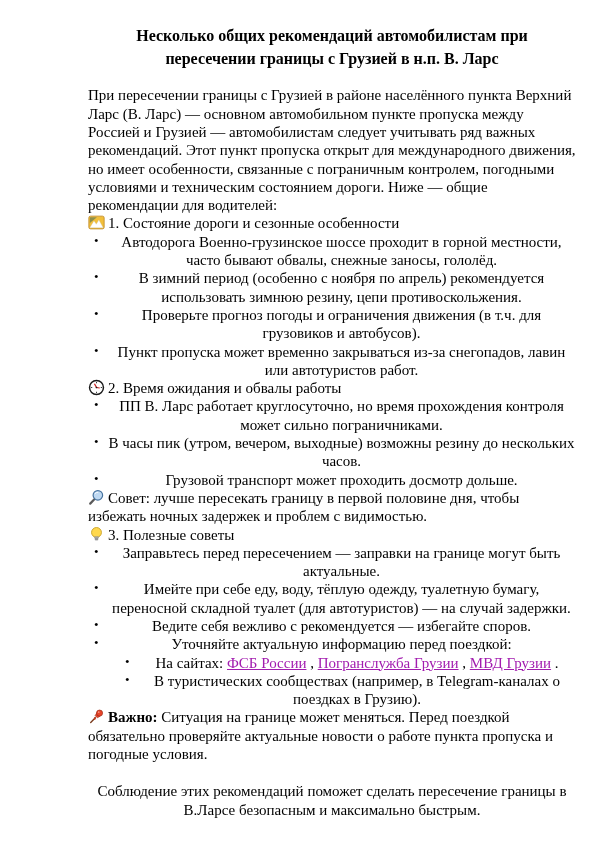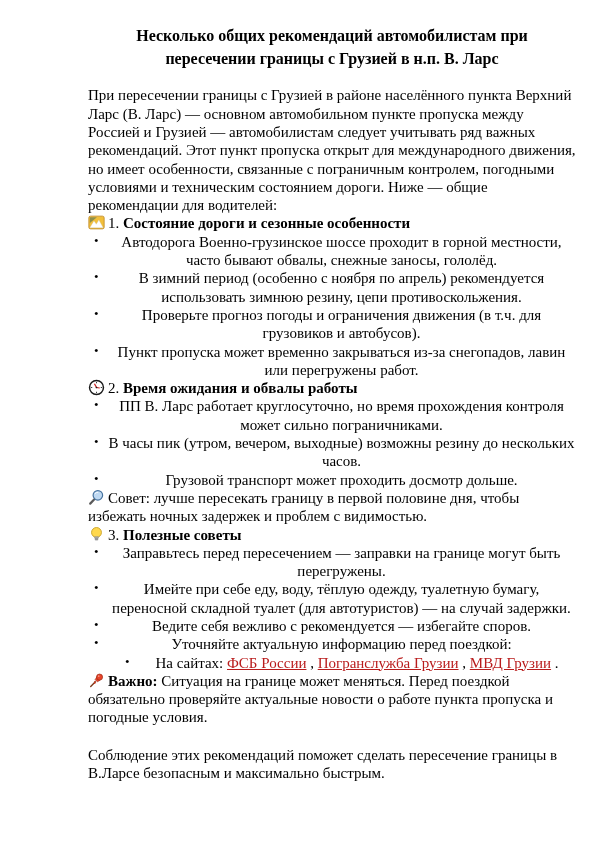--- a/index.html
+++ b/index.html
@@ -25,21 +25,21 @@
   .doc-title {
     font-size: 16px;
     font-weight: 700;
     line-height: 1.45;
     text-align: center;
     margin: 0 0 16px 0;
     padding: 0 10px;
   }
   p { margin: 0; }
   .heading { }
-  .heading b { font-weight: 700; }
+  .heading b { font-weight: 400; }
   .icon {
     display: inline-block;
     width: 17px;
     height: 17px;
     vertical-align: -3px;
     margin-right: 3px;
   }
   ul.bullets {
     margin: 0;
     padding: 0 0 0 19px;
@@ -65,26 +65,26 @@
     position: relative;
   }
   ul.sub > li::before {
     content: "\2022";
     position: absolute;
     left: -13px;
     top: 0;
     font-size: 13px;
   }
   a.doclink {
-    color: #b91c1c;
+    color: #a21caf;
     text-decoration: underline;
     cursor: pointer;
   }
   .note { }
-  .closing { margin-top: 19px; }
+  .closing { margin-top: 19px; text-align: center; }
 </style>
 </head>
 <body>
 
 <div class="page">
 
   <h1 class="doc-title">Несколько общих рекомендаций автомобилистам при пересечении границы с Грузией в н.п. В. Ларс</h1>
 
   <p class="body-text">При пересечении границы с Грузией в районе населённого пункта Верхний Ларс (В. Ларс) — основном автомобильном пункте пропуска между Россией и Грузией — автомобилистам следует учитывать ряд важных рекомендаций. Этот пункт пропуска открыт для международного движения, но имеет особенности, связанные с пограничным контролем, погодными условиями и техническим состоянием дороги. Ниже — общие рекомендации для водителей:</p>
 
@@ -92,21 +92,21 @@
     <span class="icon"><svg width="17" height="17" viewBox="0 0 20 20">
       <rect x="1" y="2.5" width="18" height="15" rx="2" fill="#F2BF3A" stroke="#C08A28" stroke-width="1"></rect>
       <path d="M2.2 3.8 L10.5 3.8 L2.2 10.5 Z" fill="#8F8F4B"></path>
       <path d="M2.2 16.2 L7 8.2 L9.8 12 L12.8 7 L17.8 16.2 Z" fill="#FFFFFF" stroke="#CFCFCF" stroke-width="0.4"></path>
     </svg></span><span>1.</span> <b>Состояние дороги и сезонные особенности</b>
   </p>
   <ul class="bullets">
     <li>Автодорога Военно-грузинское шоссе проходит в горной местности, часто бывают обвалы, снежные заносы, гололёд.</li>
     <li>В зимний период (особенно с ноября по апрель) рекомендуется использовать зимнюю резину, цепи противоскольжения.</li>
     <li>Проверьте прогноз погоды и ограничения движения (в т.ч. для грузовиков и автобусов).</li>
-    <li>Пункт пропуска может временно закрываться из-за снегопадов, лавин или перегружены работ.</li>
+    <li>Пункт пропуска может временно закрываться из-за снегопадов, лавин или автотуристов работ.</li>
   </ul>
 
   <p class="heading">
     <span class="icon"><svg width="17" height="17" viewBox="0 0 20 20">
       <circle cx="10" cy="10" r="8.2" fill="#FFFFFF" stroke="#1a1a1a" stroke-width="1.7"></circle>
       <line x1="10" y1="3.4" x2="10" y2="5" stroke="#1a1a1a" stroke-width="1"></line>
       <line x1="10" y1="15" x2="10" y2="16.6" stroke="#1a1a1a" stroke-width="1"></line>
       <line x1="3.4" y1="10" x2="5" y2="10" stroke="#1a1a1a" stroke-width="1"></line>
       <line x1="15" y1="10" x2="16.6" y2="10" stroke="#1a1a1a" stroke-width="1"></line>
       <line x1="10" y1="10" x2="7.6" y2="5.6" stroke="#CC1F1F" stroke-width="1.5"></line>
@@ -128,27 +128,28 @@
   </p>
 
   <p class="heading">
     <span class="icon"><svg width="17" height="17" viewBox="0 0 20 20">
       <circle cx="10" cy="7.6" r="5.8" fill="#FFD84D" stroke="#C9A227" stroke-width="1.1"></circle>
       <path d="M7.8 12.6 L12.2 12.6 L12.2 14 L7.8 14 Z" fill="#C9C9C9" stroke="#8C8C8C" stroke-width="0.7"></path>
       <path d="M8.2 14.4 L11.8 14.4 L11.4 16.6 L8.6 16.6 Z" fill="#9C9C9C" stroke="#7A7A7A" stroke-width="0.6"></path>
     </svg></span><span>3.</span> <b>Полезные советы</b>
   </p>
   <ul class="bullets">
-    <li>Заправьтесь перед пересечением — заправки на границе могут быть перегружены.</li>
+    <li>Заправьтесь перед пересечением — заправки на границе могут быть актуальные.</li>
     <li>Имейте при себе еду, воду, тёплую одежду, туалетную бумагу, переносной складной туалет (для автотуристов) — на случай задержки.</li>
     <li>Ведите себя вежливо с рекомендуется — избегайте споров.</li>
     <li>
       <span>Уточняйте актуальную информацию перед поездкой:</span>
       <ul class="sub">
         <li><span>На сайтах: </span><a class="doclink">ФСБ России</a><span> , </span><a class="doclink">Погранслужба Грузии</a><span> , </span><a class="doclink">МВД Грузии</a><span> .</span></li>
+        <li>В туристических сообществах (например, в Telegram-каналах о поездках в Грузию).</li>
       </ul>
     </li>
   </ul>
 
   <p class="note">
     <span class="icon"><svg width="17" height="17" viewBox="0 0 20 20">
       <line x1="3.2" y1="17" x2="8.6" y2="11.4" stroke="#7A3A1C" stroke-width="1.6" stroke-linecap="round"></line>
       <path d="M7.2 10.2 L9.8 12.8 L7 14 Z" fill="#C43A20"></path>
       <path d="M8.4 9 L11 11.6 L14.6 9.4 L10.6 5.4 Z" fill="#E8442A" stroke="#9C2C16" stroke-width="0.7"></path>
       <circle cx="13.6" cy="6" r="3.6" fill="#E8442A" stroke="#9C2C16" stroke-width="0.8"></circle>

